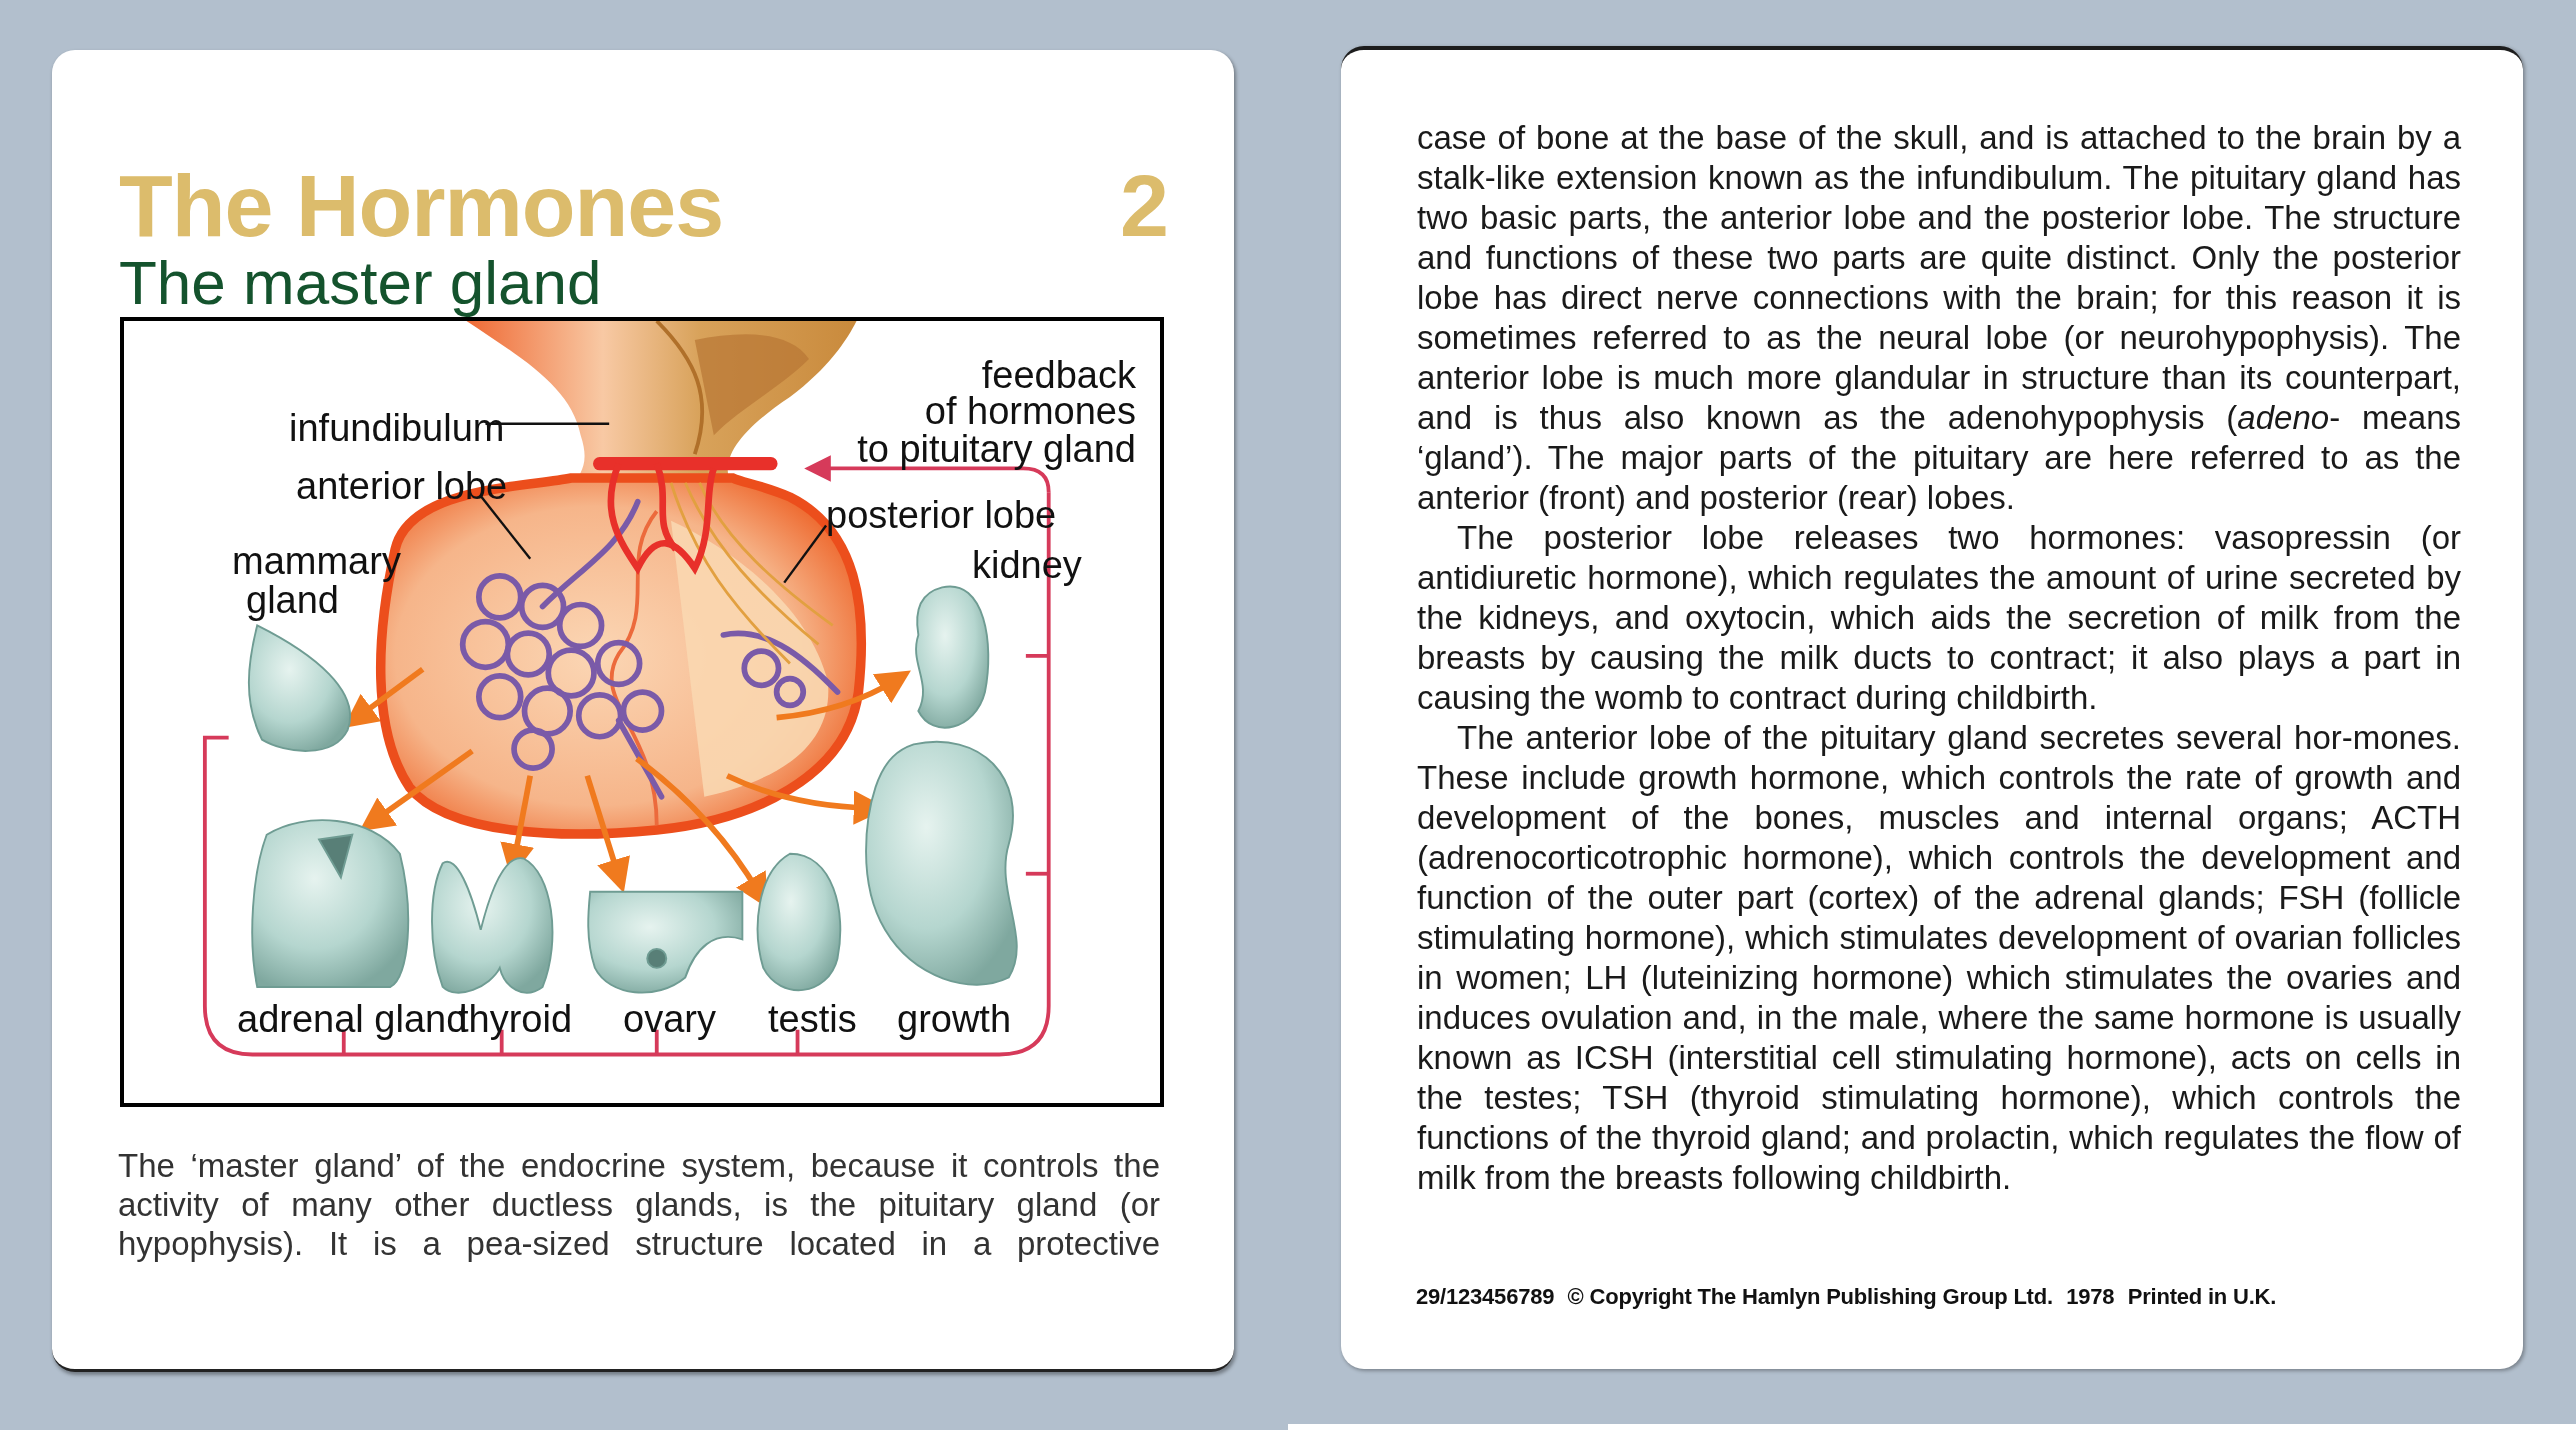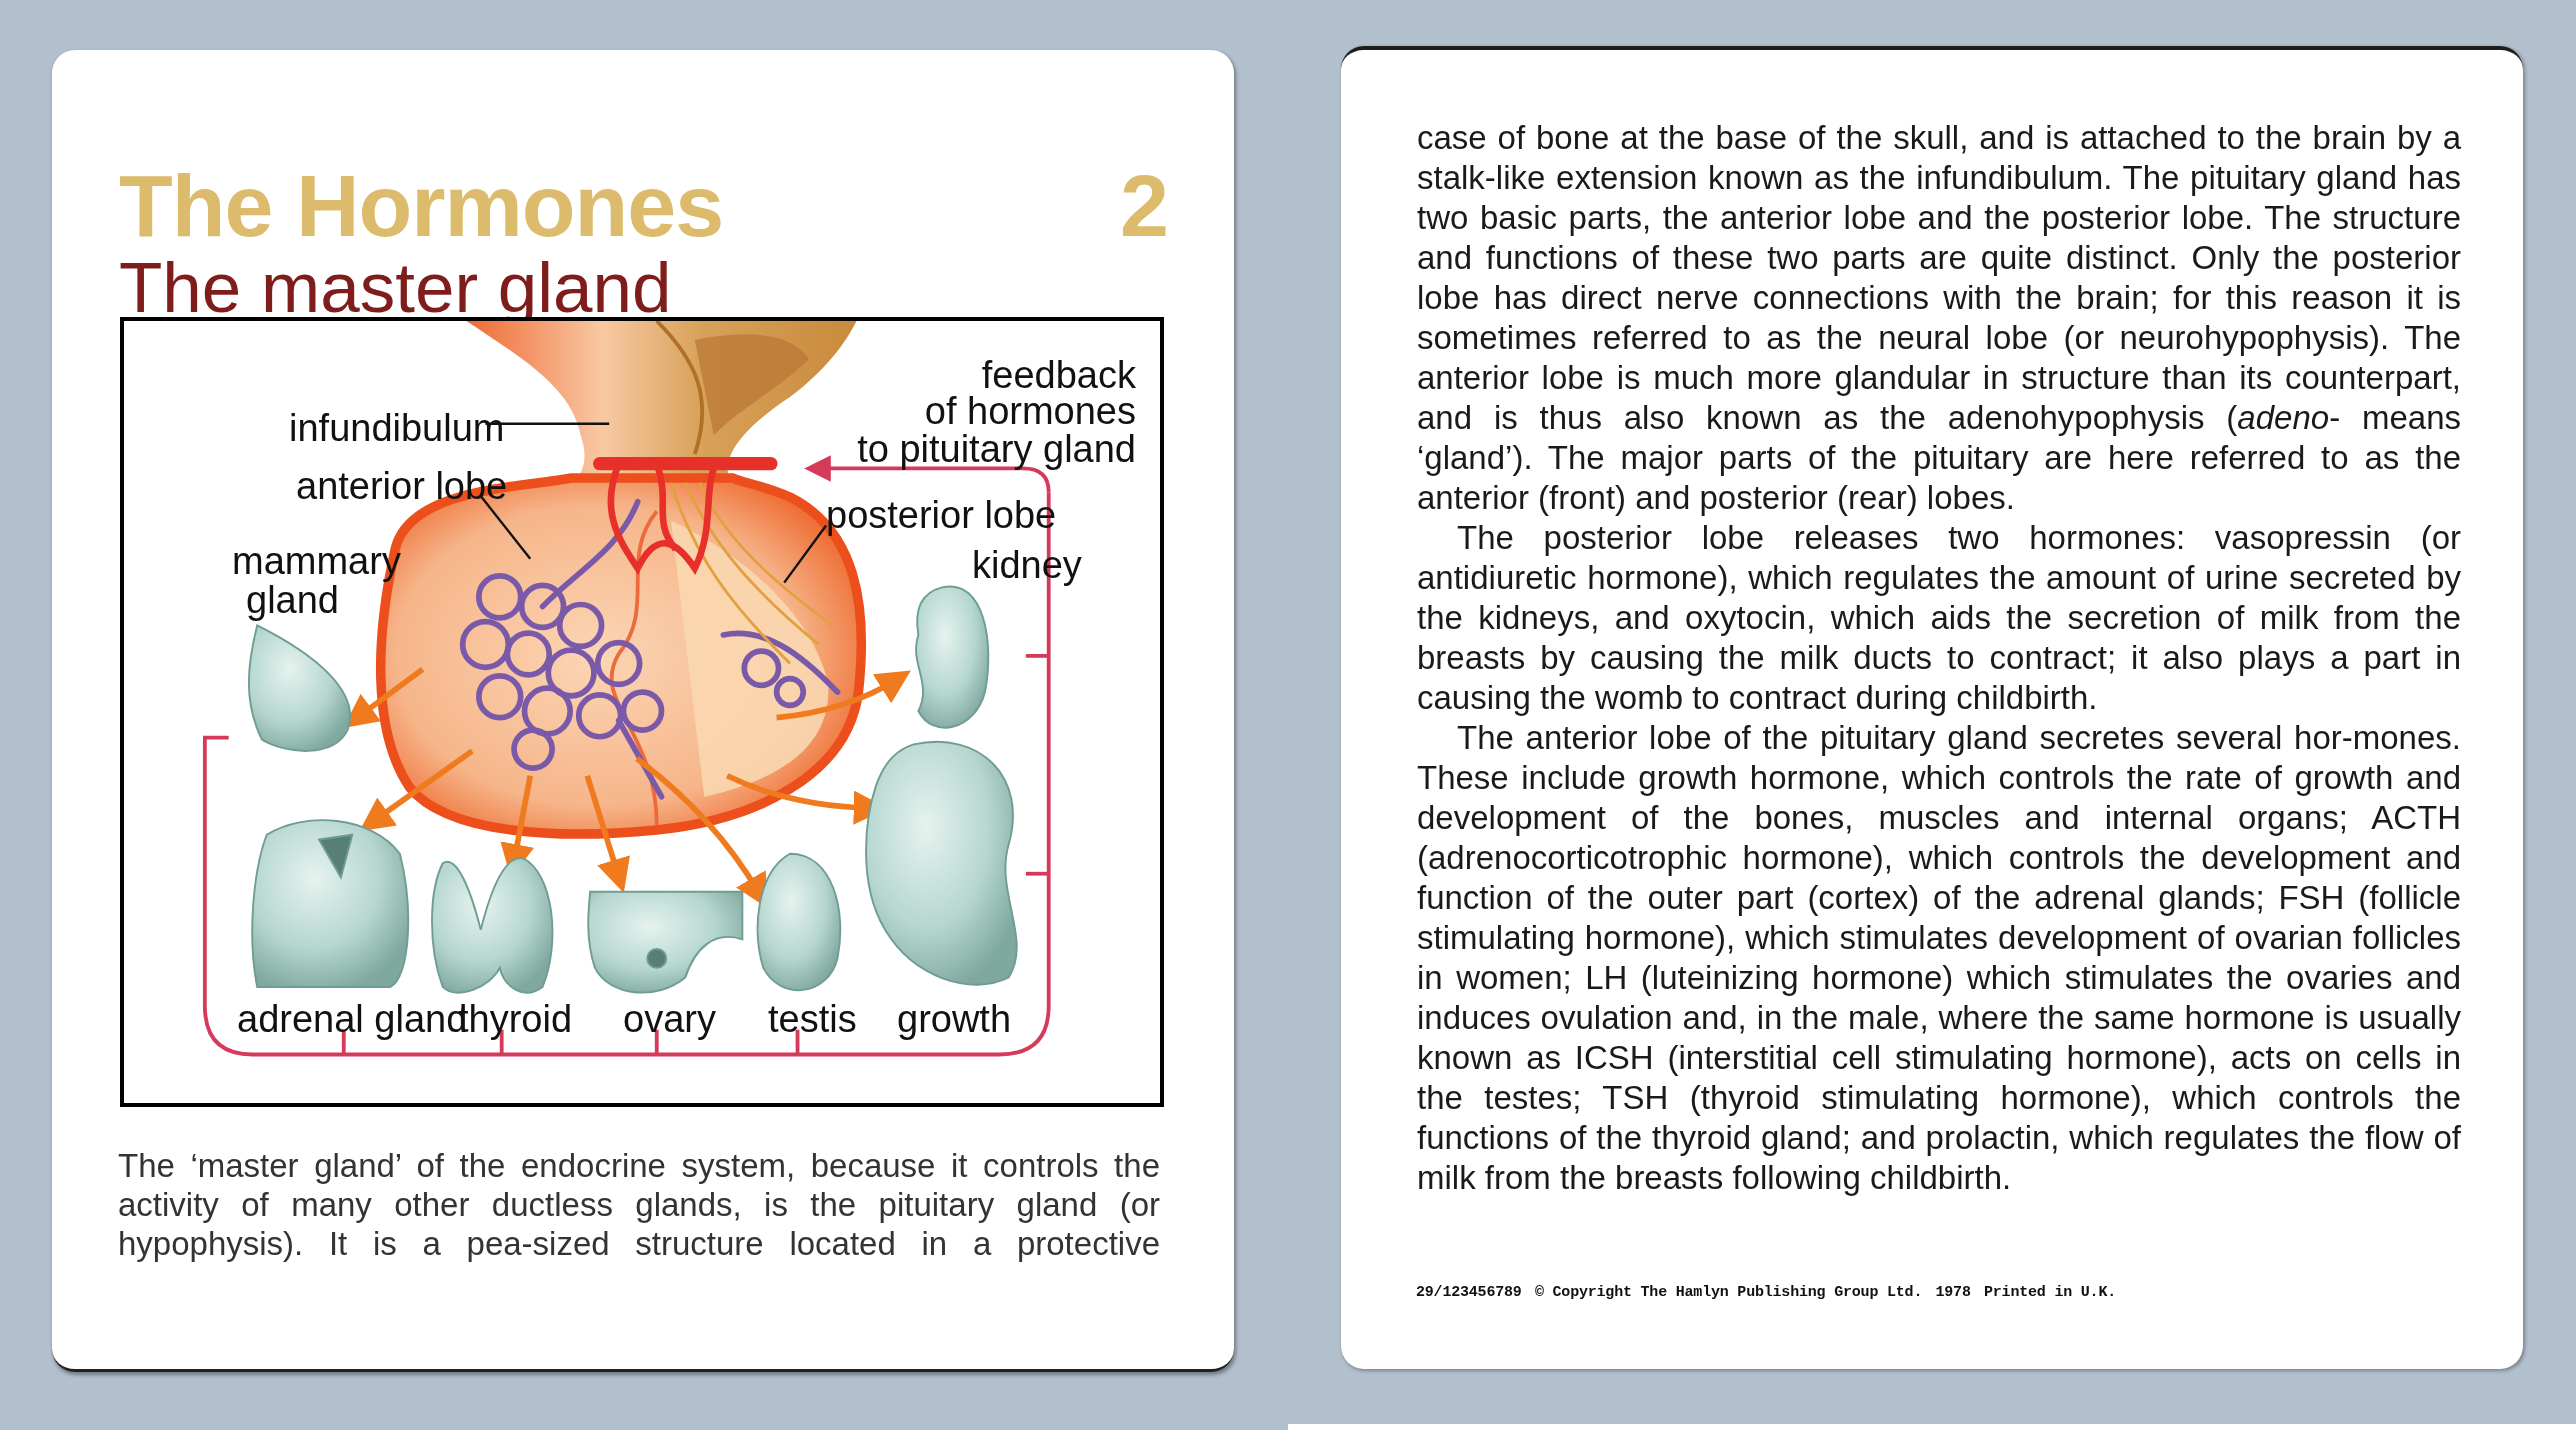--- a/index.html
+++ b/index.html
@@ -3,31 +3,31 @@
 <meta charset="utf-8">
 <style>
   html,body{margin:0;padding:0;}
   body{width:2576px;height:1431px;background:#b2bfcd;position:relative;overflow:hidden;font-family:"Liberation Sans",sans-serif;}
   .card{position:absolute;background:#fff;border-radius:23px;}
   #card-front{left:52px;top:50px;width:1182px;height:1319px;border-bottom:3.8px solid #222;box-shadow:1.9px 2.9px 3.8px rgba(0,0,0,.35);}
   #card-back{left:1341px;top:46px;width:1182px;height:1319px;border-top:4.8px solid #1d1d1d;box-shadow:1.9px 1.9px 3.8px rgba(0,0,0,.3);}
   .strip{position:absolute;left:1288px;top:1424px;width:1288px;height:6.7px;background:#fff;}
   .series{position:absolute;left:67px;top:112px;font-size:88px;font-weight:bold;color:#dcbc6c;letter-spacing:-1px;line-height:1;}
   .num{position:absolute;left:1068px;top:112px;font-size:88px;font-weight:bold;color:#dcbc6c;line-height:1;}
-  .title{position:absolute;left:67px;top:202px;font-size:71px;color:#7f1d1d;line-height:1;}
+  .title{position:absolute;left:67px;top:202px;font-size:62px;color:#14532d;line-height:1;}
   .diagram{position:absolute;left:68px;top:267px;width:1036px;height:782px;border:4.8px solid #000;}
   .diagram svg{position:absolute;left:0;top:0;}
   .lbl{position:absolute;font-size:38px;color:#111;white-space:nowrap;line-height:1;}
   .caption{position:absolute;left:66px;top:1096px;width:1042px;font-size:33px;line-height:39px;color:#333;text-align:justify;text-align-last:justify;font-weight:300;}
   .back-text{position:absolute;left:76px;top:68px;width:1044px;font-size:33px;line-height:40px;color:#1a1a1a;}
   .back-text p{margin:0;text-align:justify;}
   .back-text p.indent{text-indent:40px;}
   .back-text .last{text-align-last:left;}
   .back-text p:not(.last){text-align-last:justify;}
-  .footer{position:absolute;left:75px;top:1234px;font-size:15px;color:#111;font-weight:bold;white-space:nowrap;letter-spacing:-0.2px;font-family:Liberation Mono, monospace;}
+  .footer{position:absolute;left:75px;top:1234px;font-size:22px;color:#111;font-weight:bold;white-space:nowrap;letter-spacing:-0.2px;}
   .footer span{margin-right:13.3px;}
 </style>
 </head>
 <body>
 
 <div class="card" id="card-front">
   <div class="series">The Hormones</div>
   <div class="num">2</div>
   <div class="title">The master gland</div>
 

